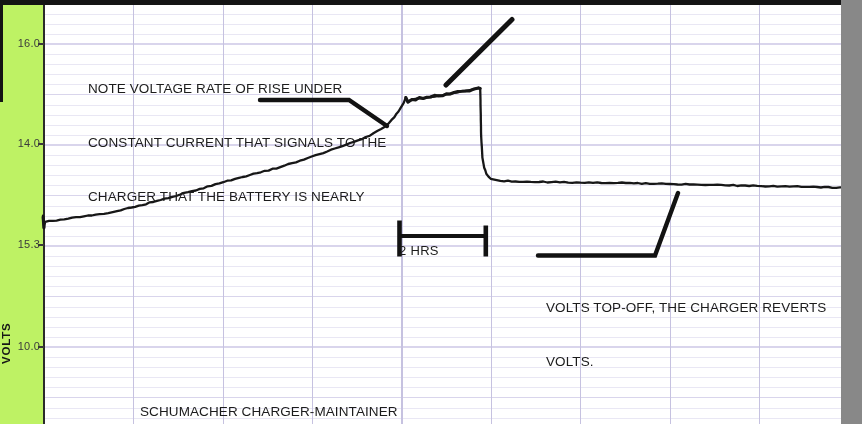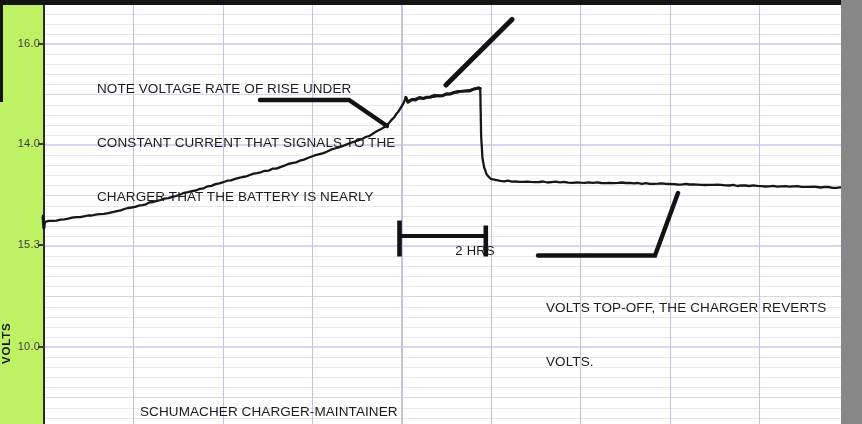--- a/index.html
+++ b/index.html
@@ -30,22 +30,22 @@
     writing-mode:vertical-rl;transform:rotate(180deg);
     font-size:11.5px;font-weight:bold;color:#161616;letter-spacing:0.8px;
     text-align:center;
   }
   svg.canvas{position:absolute;left:0;top:0;width:862px;height:424px;}
   .ann{
     position:absolute;color:#1c1c1c;font-size:13.5px;line-height:18px;
     letter-spacing:0.1px;white-space:pre;
   }
   .scalebar-label{
-    position:absolute;left:399px;top:243px;width:88px;text-align:right;
-    font-size:13px;color:#1c1c1c;letter-spacing:0.3px;padding-left:8px;
+    position:absolute;left:399px;top:243px;width:88px;text-align:left;
+    font-size:13px;color:#1c1c1c;letter-spacing:0.3px;
   }
 </style>
 </head>
 <body>
 
 <div class="screen">
 
   <div class="plot-area"></div>
   <div class="top-bar"></div>
   <div class="left-bar"></div>
@@ -70,21 +70,21 @@
     <path d="M260,100 L349,100 L387,126" fill="none" stroke="#121212" stroke-width="4.4" stroke-linecap="round" stroke-linejoin="miter"></path>
     <path d="M512,19.5 L446,85" fill="none" stroke="#121212" stroke-width="5" stroke-linecap="round"></path>
     <path d="M538,255.5 L655,255.5 L678,193" fill="none" stroke="#121212" stroke-width="4.4" stroke-linecap="round" stroke-linejoin="miter"></path>
     <g>
       <path d="M399.5,236 L486,236" fill="none" stroke="#121212" stroke-width="4.2"></path>
       <path d="M399.5,220.5 L399.5,256.5" fill="none" stroke="#121212" stroke-width="4.6"></path>
       <path d="M485.8,225.5 L485.8,256.5" fill="none" stroke="#121212" stroke-width="4.6"></path>
     </g>
   </svg>
 
-  <div class="ann" style="left:97px;top:44px">
+  <div class="ann" style="left:88px;top:44px">
     <div>NOTE VOLTAGE RATE OF RISE UNDER</div>
     <div>CONSTANT CURRENT THAT SIGNALS TO THE</div>
     <div>CHARGER THAT THE BATTERY IS NEARLY</div>
   </div>
 
 
   <div class="ann" style="left:546px;top:263px">
     <div>VOLTS TOP-OFF, THE CHARGER REVERTS</div>
     <div>VOLTS.</div>
   </div>

